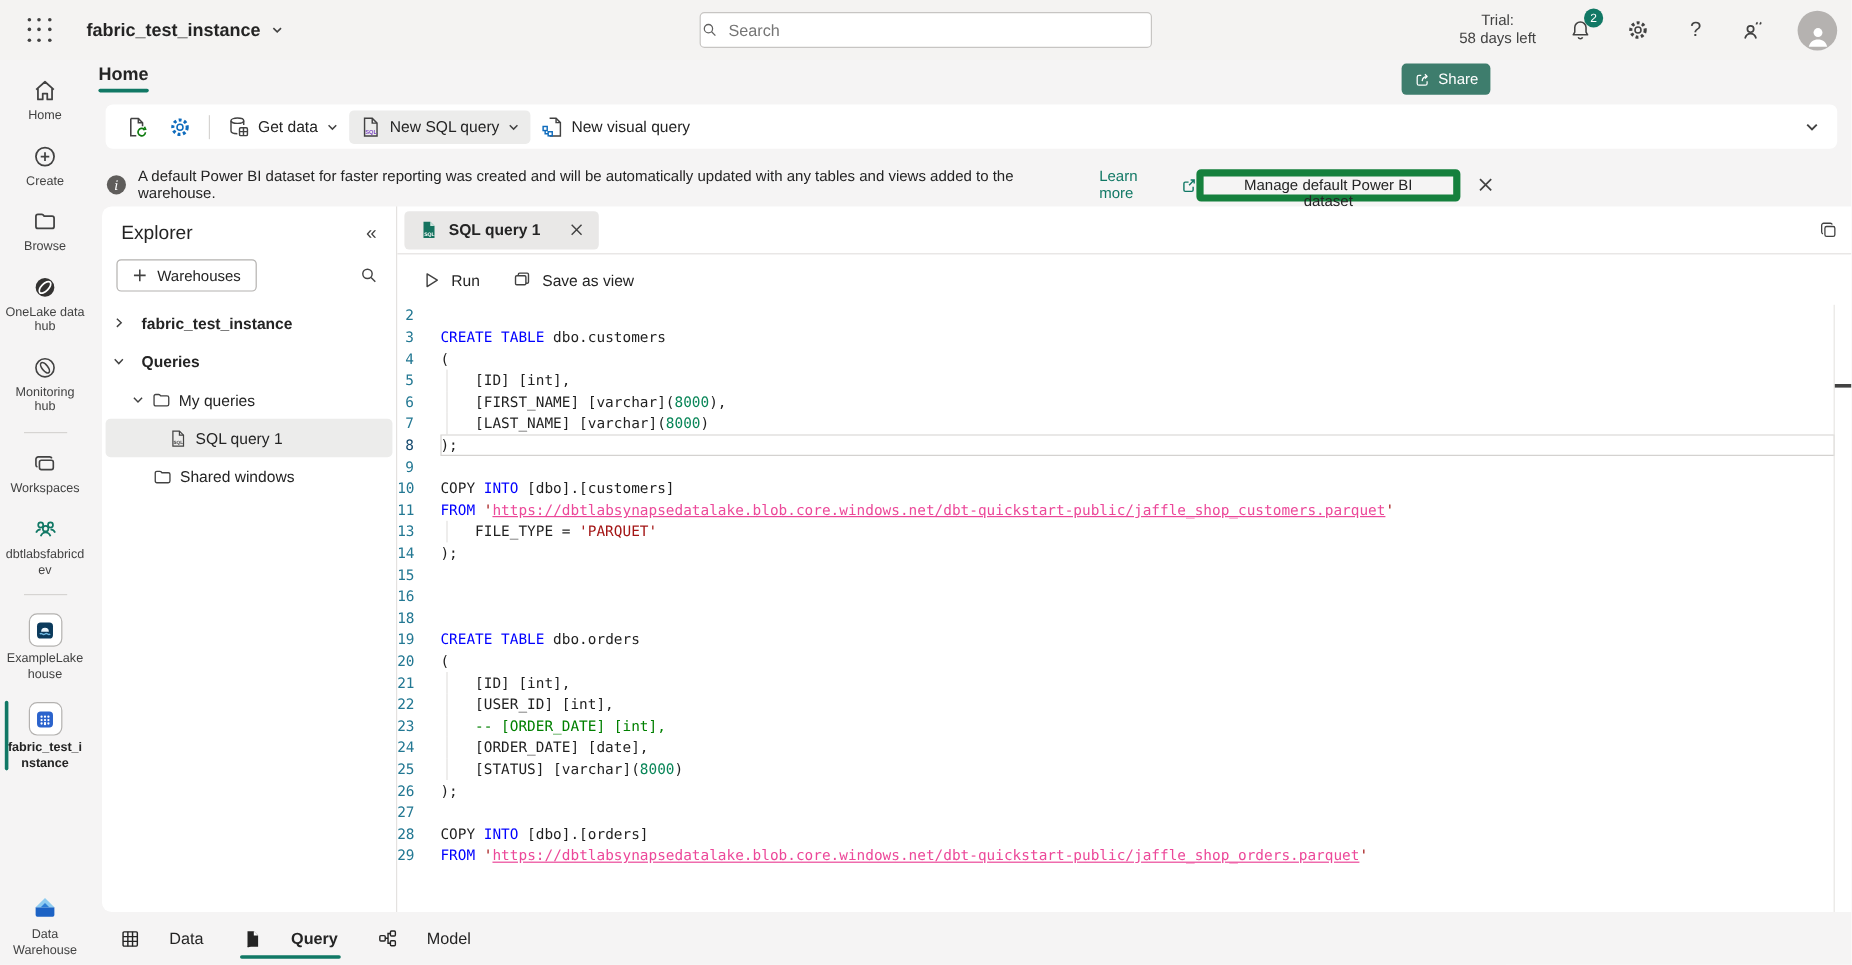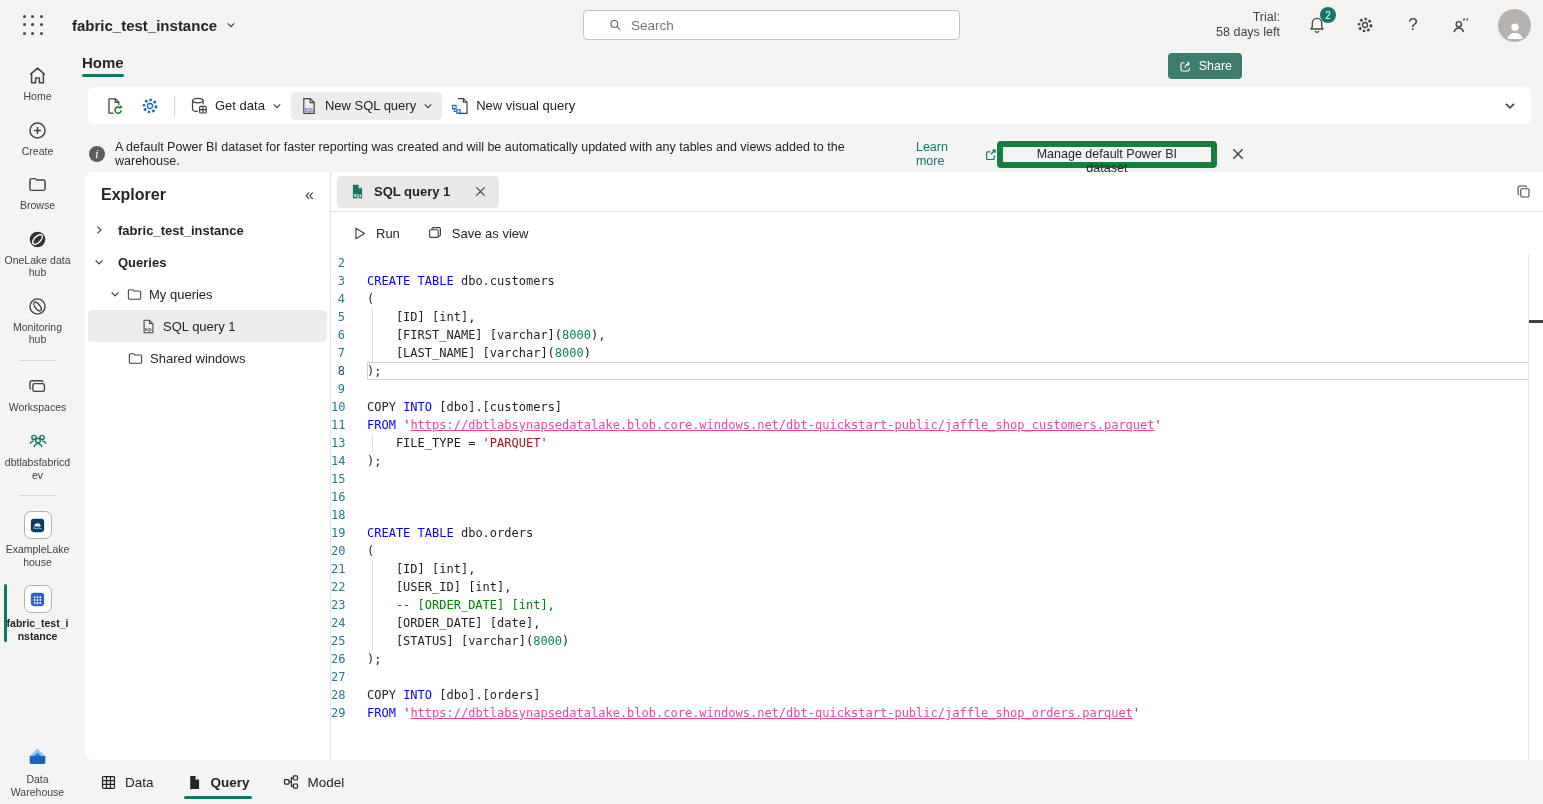--- a/index.html
+++ b/index.html
@@ -5,24 +5,24 @@
   * { margin:0; padding:0; box-sizing:border-box; }
   html,body { width:1543px; height:804px; }
   body { font-family:"Liberation Sans", sans-serif; background:#f5f4f4; color:#242424; overflow:hidden; }
   .app { position:relative; width:1255px; height:804px; background:#f5f4f4; }
 
   
   .top-header { position:absolute; left:0; top:0; width:1543px; height:50px; background:#f4f3f2; display:flex; align-items:center; }
   .waffle { margin-left:22px; width:22px; height:22px; display:grid; grid-template-columns:repeat(3,1fr); gap:3px; cursor:pointer; }
   .waffle i { width:3px; height:3px; border-radius:50%; background:#424242; display:block; margin:auto; }
   .ws-name { margin-left:28px; font-size:15px; font-weight:700; color:#242424; display:flex; align-items:center; gap:8px; }
-  .search-box { position:absolute; left:583px; top:10px; width:377px; height:30px; background:#fff; border:1px solid #c7c5c3; border-radius:4px; display:flex; align-items:center; padding:0 24px; gap:8px; }
+  .search-box { position:absolute; left:583px; top:10px; width:377px; height:30px; background:#fff; border:1px solid #c7c5c3; border-radius:4px; display:flex; align-items:center; padding:0 0; gap:8px; }
   .search-box input { border:0; outline:0; font-size:13.5px; color:#424242; width:100%; font-family:"Liberation Sans",sans-serif; background:transparent; }
   .hdr-right { position:absolute; right:0; top:0; height:50px; display:flex; align-items:center; gap:26px; padding-right:12px; }
-  .trial { font-size:12.5px; color:#424242; text-align:right; line-height:15px; }
+  .trial { font-size:12.5px; color:#424242; text-align:center; line-height:15px; }
   .hicon { position:relative; width:22px; height:22px; display:flex; align-items:center; justify-content:center; cursor:pointer; }
   .badge { position:absolute; top:-7px; right:-8px; min-width:16px; height:16px; border-radius:8px; background:#117865; color:#fff; font-size:10px; display:flex; align-items:center; justify-content:center; padding:0 4px; }
   .qmark { font-size:17px; color:#424242; }
   .avatar { width:33px; height:33px; border-radius:50%; background:#b5b2b0; overflow:hidden; display:flex; align-items:flex-end; justify-content:center; cursor:pointer; }
 
   
   .home-row { position:absolute; left:75px; top:50px; right:0; height:34px; }
   .home-tab { position:absolute; left:7px; top:4px; font-size:15px; font-weight:700; color:#242424; padding-bottom:6px; cursor:pointer; }
   .home-tab::after { content:""; position:absolute; left:0; right:0; bottom:0; height:3px; background:#117865; border-radius:2px; }
   .share-btn { position:absolute; right:13px; top:3px; height:26px; background:#3e7d6d; color:#fff; font-size:12.5px; border-radius:4px; display:flex; align-items:center; gap:6px; padding:0 10px; cursor:pointer; }
@@ -52,21 +52,21 @@
   .rail-bottom { position:absolute; bottom:6px; left:0; width:75px; display:flex; flex-direction:column; align-items:center; gap:4px; cursor:pointer; }
   .rail-bottom .lbl { font-size:10.5px; line-height:12.5px; color:#424242; text-align:center; }
   .tile { width:28px; height:28px; border:1px solid #b4b2b0; border-radius:7px; background:#fff; display:flex; align-items:center; justify-content:center; }
 
   
   .card { position:absolute; left:85px; top:172px; width:1458px; height:588px; background:#fff; border-radius:8px 0 0 8px; display:flex; }
 
   
   .explorer { width:246px; border-right:1px solid #e4e2e0; flex:none; position:relative; }
   .exp-head { display:flex; align-items:center; justify-content:space-between; padding:14px 16px 10px; }
-  .exp-title { font-size:16px; font-weight:700; }
+  .exp-title { font-size:16px; font-weight:400; }
   .collapse { font-size:16px; color:#424242; cursor:pointer; }
   .exp-tools { display:flex; align-items:center; justify-content:space-between; padding:2px 14px 10px 12px; }
   .wh-btn { height:27px; border:1px solid #b4b2b0; border-radius:4px; background:#fff; display:flex; align-items:center; gap:8px; font-size:12.5px; color:#242424; padding:0 12px; cursor:pointer; font-family:"Liberation Sans",sans-serif; }
   .tree { font-size:13px; }
   .trow { height:32px; display:flex; align-items:center; cursor:pointer; position:relative; }
   .trow.bold { font-weight:700; }
   .trow.selected { background:#ececeb; border-radius:4px; margin:0 3px; }
   .chev { width:12px; height:12px; display:flex; flex:none; }
   .tico { width:17px; height:17px; display:flex; flex:none; margin-right:6px; }
 
@@ -90,21 +90,21 @@
   .cl.cur .ct { box-shadow:inset 0 0 0 1px #d4d2d0; }
   .cl.ind .ct::before { content:""; position:absolute; left:5px; top:0; bottom:0; width:1px; background:#e3e1df; }
   .tk-k { color:#0000ff; }
   .tk-s { color:#a31515; }
   .tk-u { color:#ec4899; text-decoration:underline; }
   .tk-n { color:#098658; }
   .tk-c { color:#008000; }
 
   
   .footer { position:absolute; left:85px; bottom:0; right:0; height:44px; display:flex; align-items:center; gap:28px; padding-left:13px; }
-  .ftab { position:relative; height:44px; display:flex; align-items:center; gap:8px; font-size:13.5px; color:#242424; cursor:pointer; padding:0 2px; }
+  .ftab { position:relative; height:44px; display:flex; align-items:center; gap:24px; font-size:13.5px; color:#242424; cursor:pointer; padding:0 2px; }
   .ftab.active { font-weight:700; }
   .ftab.active::after { content:""; position:absolute; left:0; right:0; bottom:5px; height:3px; border-radius:2px; background:#117865; }
 
   svg { display:block; }
 </style>
 </head>
 <body>
 
 <div class="app">
 
@@ -346,20 +346,32 @@
     </div>
   </div>
 
   <div class="card">
 
     <div class="explorer">
       <div class="exp-head">
         <span class="exp-title">Explorer</span>
         <span class="collapse">«</span>
       </div>
+      <div class="exp-tools">
+        <button class="wh-btn">
+          <svg width="13" height="13" viewBox="0 0 12 12">
+              <path d="M6 1.5 V10.5 M1.5 6 H10.5" stroke="#424242" stroke-width="1.2"></path>
+            </svg>
+          <span>Warehouses</span>
+        </button>
+        <svg width="17" height="17" viewBox="0 0 20 20" fill="none" stroke="#424242" stroke-width="1.4">
+            <circle cx="8.5" cy="8.5" r="4.6"></circle>
+            <path d="M12 12 l4.2 4.2"></path>
+          </svg>
+      </div>
       <div class="tree">
         <div class="trow bold" style="padding-left:8px;">
           <span class="chev">
               <svg viewBox="0 0 12 12" width="12" height="12">
                 <path d="M4.4 2.6 L8 6 4.4 9.4" fill="none" stroke="#424242" stroke-width="1.2"></path>
               </svg>
             </span>
           <span style="margin-left:13px;">fabric_test_instance</span>
         </div>
         <div class="trow bold" style="padding-left:8px;">

